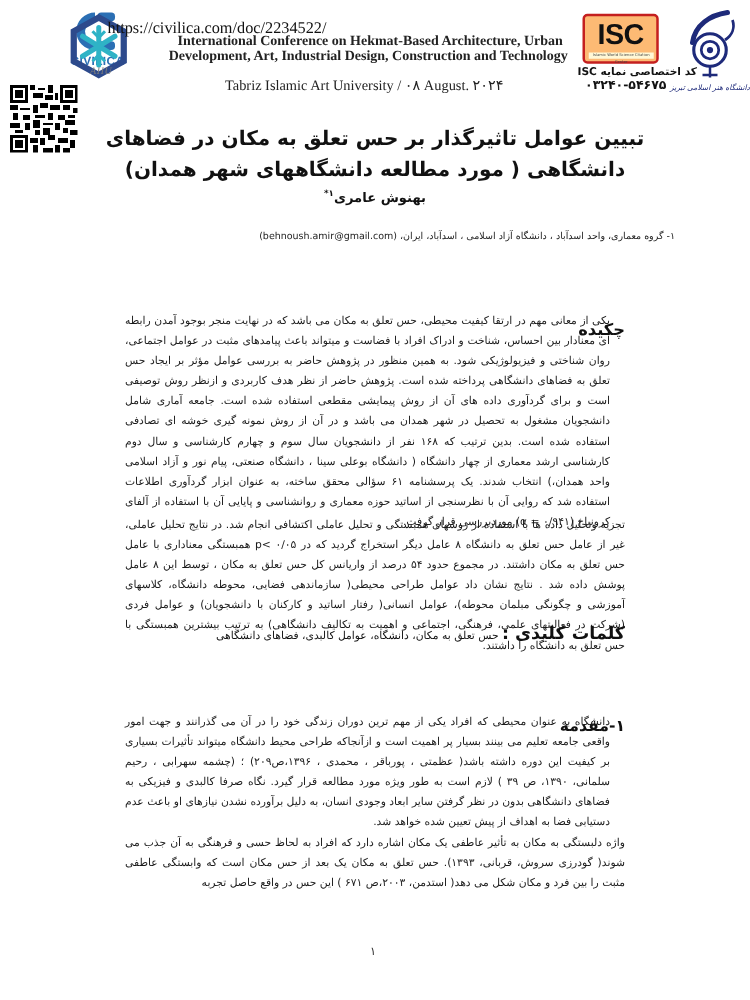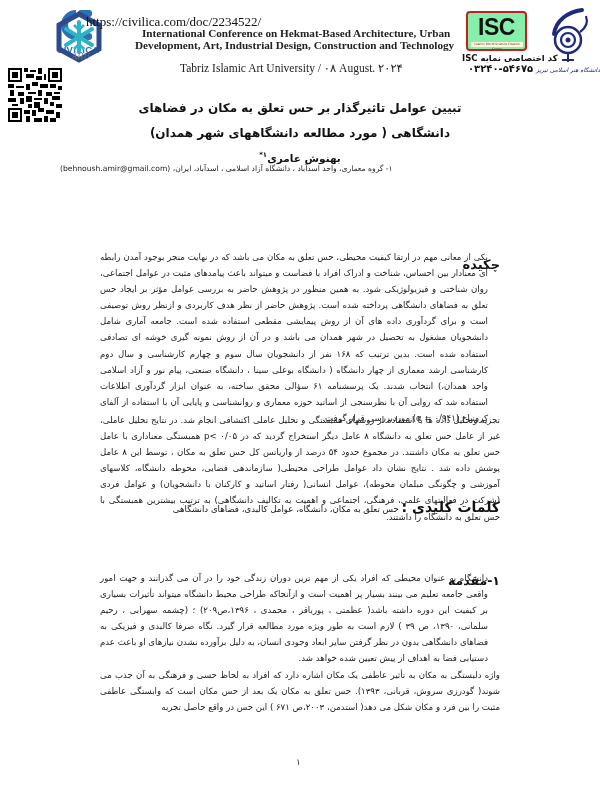--- a/index.html
+++ b/index.html
@@ -10,35 +10,35 @@
   .civilica-c { position: absolute; left: 8px; top: 0; width: 36px; height: 34px; }
   .civilica-text { position: absolute; left: 0; top: 36px; width: 56px; font-family: "Liberation Sans", sans-serif; font-weight: bold; font-size: 9.5px; color: #2b6fb4; letter-spacing: 0.3px; text-align: center; }
   .ahu-logo { position: absolute; left: 54px; top: 6px; width: 50px; height: 62px; }
   .ahu-text { position: absolute; left: 72px; top: 52px; font-family: "Liberation Serif", serif; font-size: 8px; color: #7b7b7b; letter-spacing: 0.5px; font-style: italic; }
   .url { position: absolute; left: 86px; top: 14px; font-family: "Liberation Serif", serif; font-size: 13px; color: #111; white-space: nowrap; }
   .conf-line1 { position: absolute; left: 142px; top: 27px; font-family: "Liberation Serif", serif; font-weight: bold; font-size: 11.2px; color: #222; white-space: nowrap; text-align: right; }
   .conf-line2 { position: absolute; left: 135px; top: 39px; font-family: "Liberation Serif", serif; font-weight: bold; font-size: 11.2px; color: #222; white-space: nowrap; }
   .conf-line3 { position: absolute; left: 180px; top: 61px; font-family: "Liberation Serif", serif; font-weight: normal; font-size: 11.5px; color: #222; white-space: nowrap; }
   .qr { position: absolute; left: 8px; top: 68px; width: 54px; height: 54px; }
 
-  .isc-box { position: absolute; left: 466px; top: 11px; width: 61px; height: 40px; background: #86efac; border: 2px solid #c41f1f; border-radius: 4px; box-sizing: border-box; }
+  .isc-box { position: absolute; left: 466px; top: 11px; width: 61px; height: 40px; background: #fdba74; border: 2px solid #c41f1f; border-radius: 4px; box-sizing: border-box; }
   .isc-letters { position: absolute; left: 0; top: 1px; width: 100%; text-align: center; font-family: "Liberation Sans", sans-serif; font-weight: bold; font-size: 23px; color: #111; letter-spacing: -0.5px; }
   .isc-sub { position: absolute; left: 3px; bottom: 2px; width: 52px; height: 5px; background: #fff8d6; font-size: 3px; line-height: 5px; text-align: center; color: #444; }
   .isc-code-label { position: absolute; left: 462px; top: 53px; font-size: 8.5px; color: #111; direction: rtl; white-space: nowrap; font-weight: bold; }
   .isc-code { position: absolute; left: 468px; top: 63px; font-size: 10px; font-weight: bold; color: #111; white-space: nowrap; letter-spacing: 0.5px; }
   .tabriz-logo { position: absolute; left: 538px; top: 6px; width: 56px; height: 60px; }
   .tabriz-text { position: absolute; left: 536px; top: 66px; font-family: "DejaVu Serif", serif; font-size: 6px; color: #1e2a7a; font-style: italic; direction: rtl; white-space: nowrap; }
 
   
-  .title { position: absolute; left: 80px; width: 440px; text-align: center; direction: rtl; font-weight: bold; font-size: 12px; color: #111; }
+  .title { position: absolute; left: 80px; width: 440px; text-align: center; direction: rtl; font-weight: bold; font-size: 16px; color: #111; }
   .title.l1 { top: 101px; }
   .title.l2 { top: 126px; }
   .author { position: absolute; left: 150px; width: 300px; top: 151px; text-align: center; direction: rtl; font-weight: bold; font-size: 10.5px; }
   .author sup { font-size: 7px; }
-  .affil { position: absolute; left: 60px; width: 480px; top: 164px; text-align: left; direction: rtl; font-size: 7.6px; color: #222; white-space: nowrap; }
+  .affil { position: absolute; left: 60px; width: 480px; top: 184px; text-align: right; direction: rtl; font-size: 7.6px; color: #222; white-space: nowrap; }
 
   
   .section-head { position: absolute; right: 100px; direction: rtl; font-weight: bold; font-size: 13px; color: #111; margin-top: 28px; }
   .abstract-head { top: 229px; }
   .intro-head { top: 545px; font-size: 12.5px; }
   .para { position: absolute; left: 100px; width: 400px; direction: rtl; text-align: justify; text-align-last: right; font-size: 8.6px; line-height: 16.1px; color: #1a1a1a; }
   .para p { margin: 0; }
   .para .indent { padding-right: 12px; }
   .abstract-body { top: 249px; }
   .abstract-body2 { top: 412px; }

